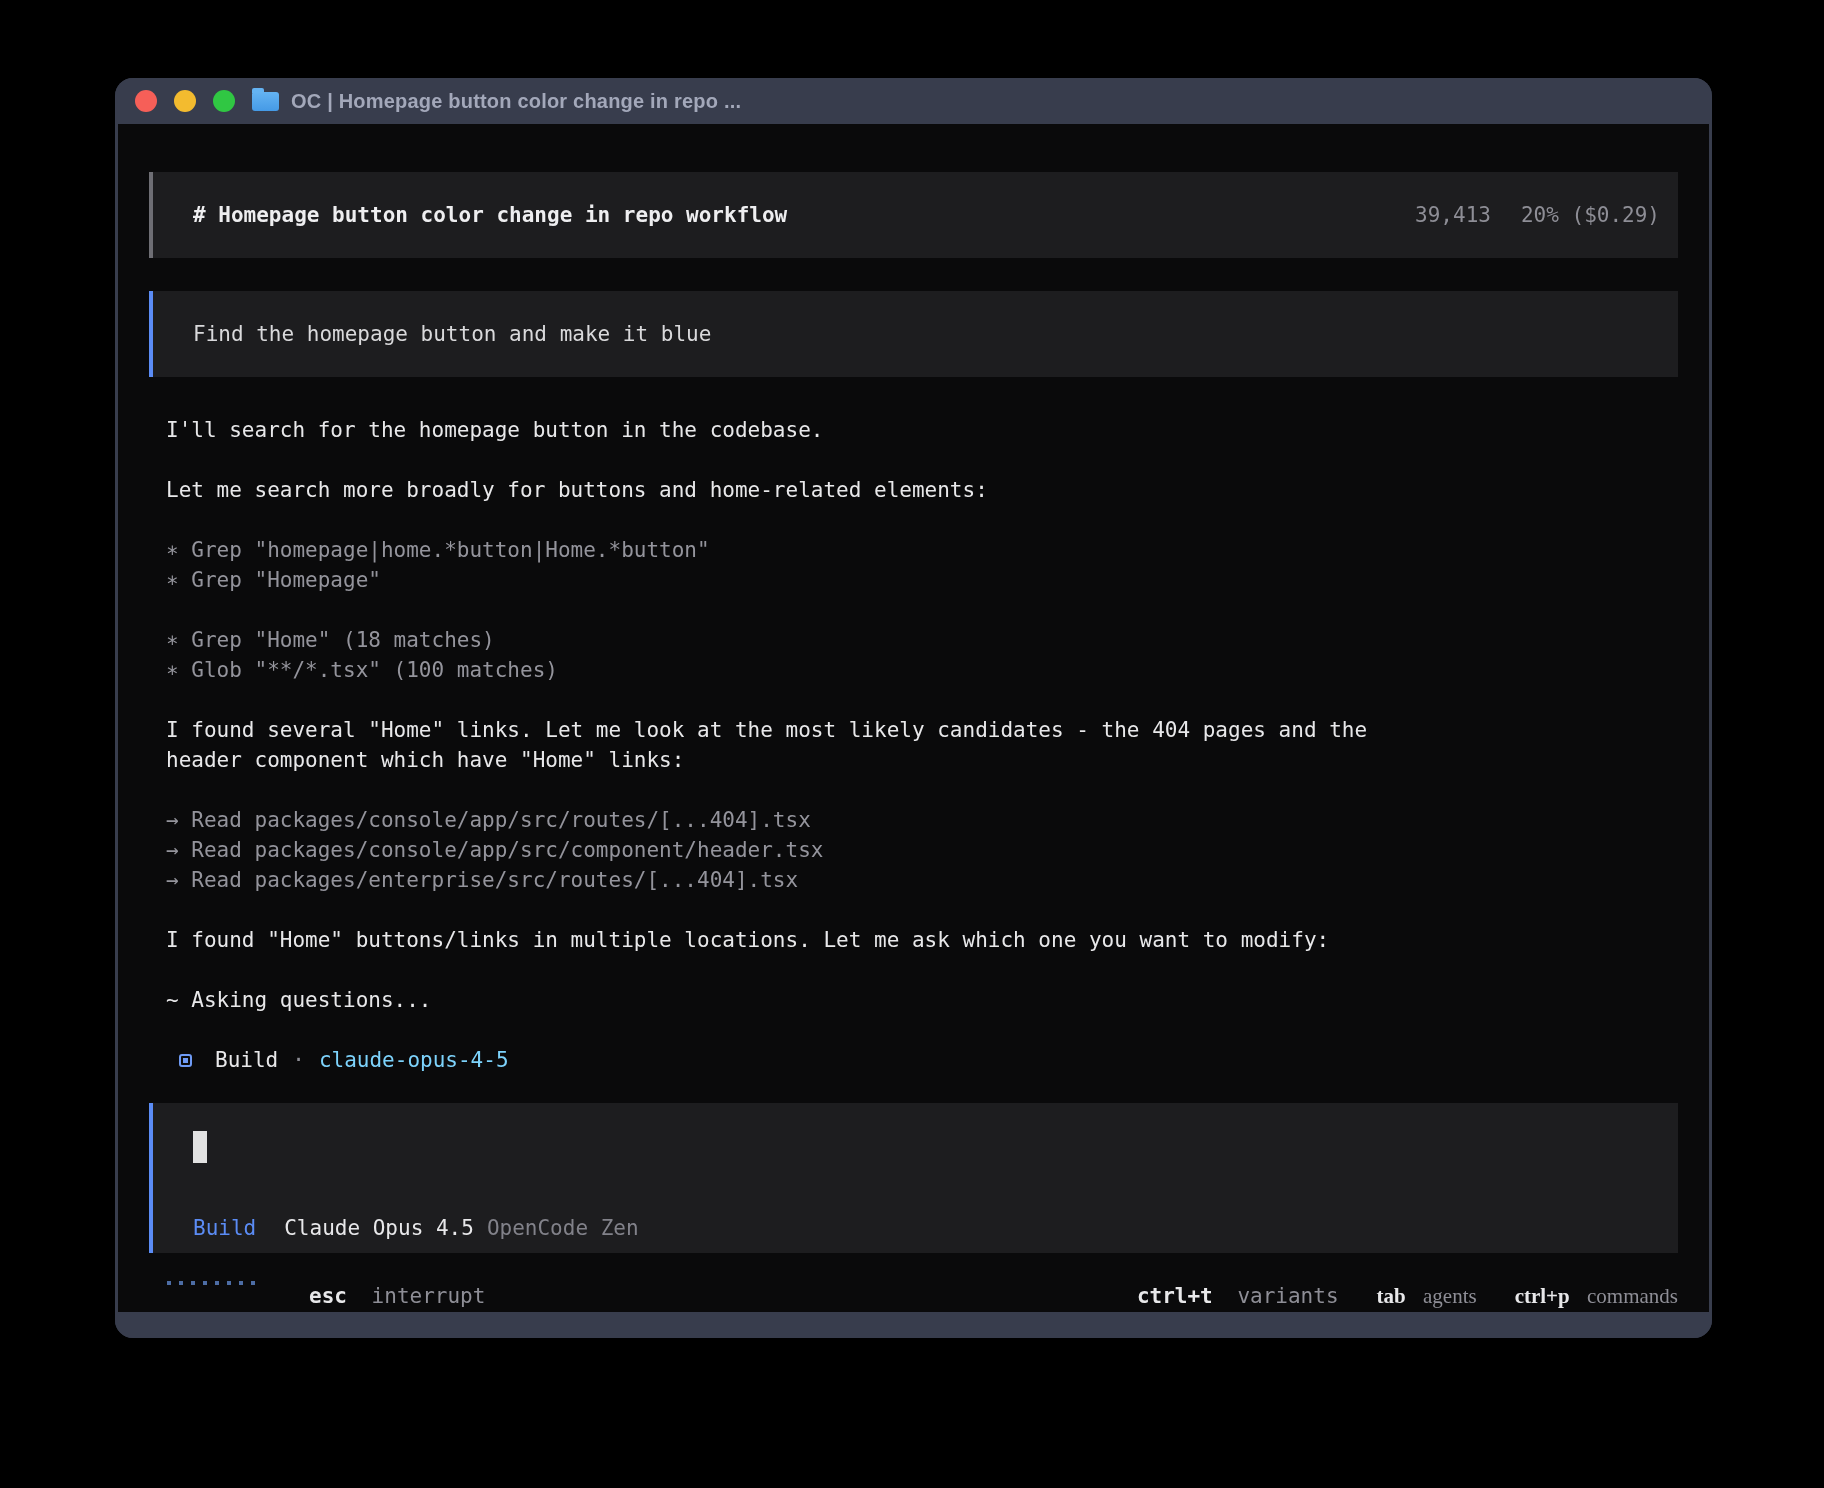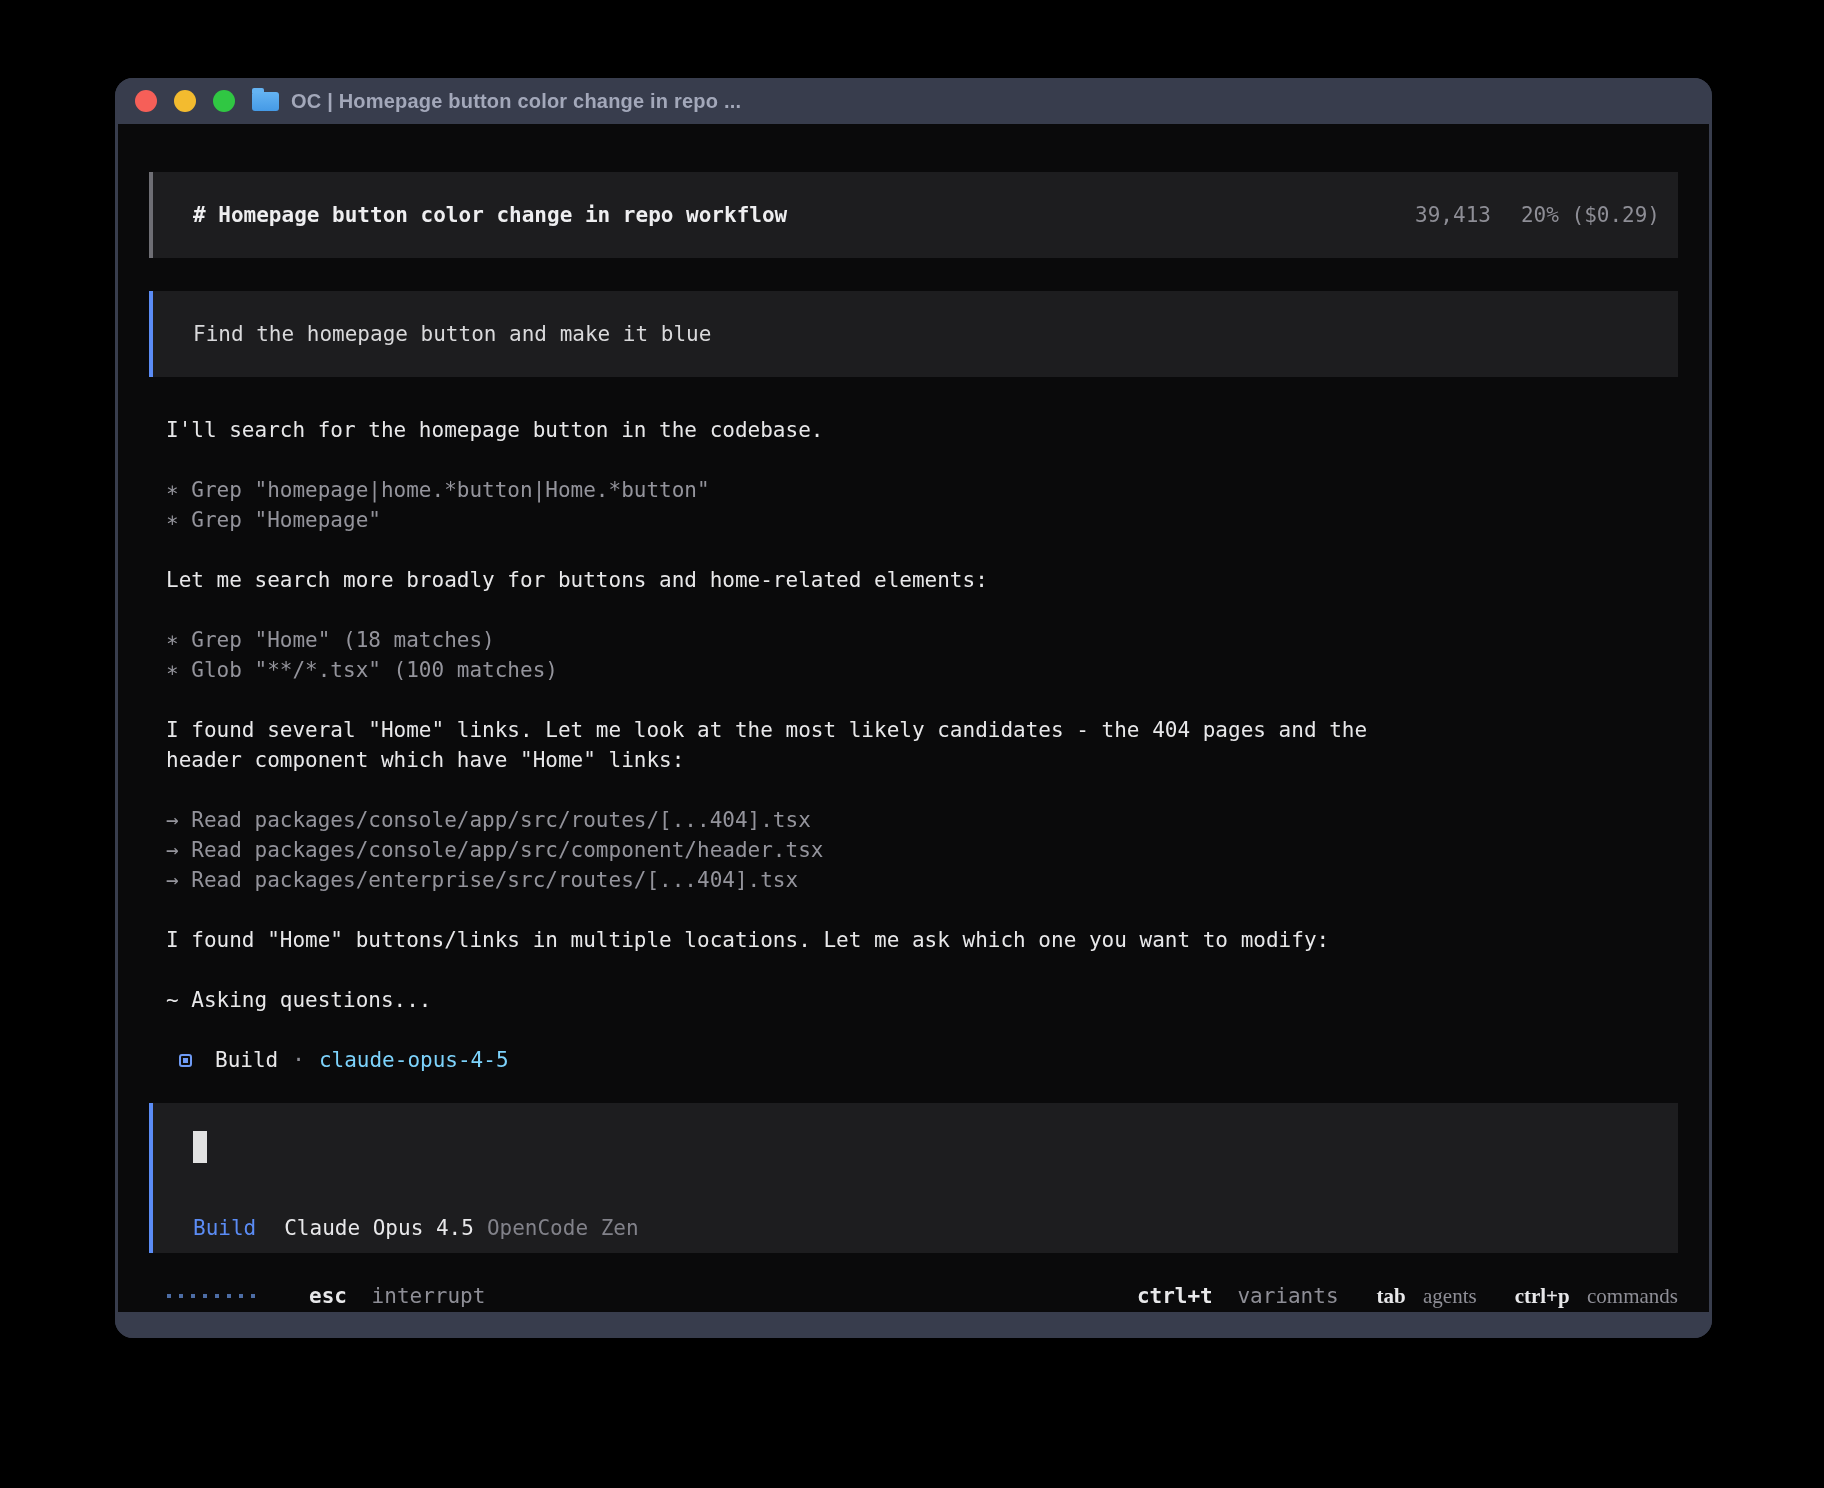--- a/index.html
+++ b/index.html
@@ -72,21 +72,21 @@
   
   .input-block { margin-top:28px; padding-bottom:10px; cursor:text; }
   .cursor { width:14px; height:32px; background:#e2e2e2; }
   .input-meta { margin-top:36px; display:flex; align-items:baseline; white-space:pre; }
   .input-mode { color:#5b8cf5; }
   .input-model { color:#e8e8ea; margin-left:28px;margin-top:14px; }
   .input-provider { color:#82828a; margin-left:13px; }
 
   
   .statusbar { margin-top:28px; height:30px; display:flex; justify-content:space-between; align-items:center; }
-  .sb-left { display:flex; align-items:center; padding-left:18px; }
+  .sb-left { display:flex; align-items:flex-start; padding-left:18px; }
   .spinner { display:flex; gap:8px; margin-right:54px; }
   .spinner .dot { width:4px; height:4px; background:#4d6da5; }
   .kbd { color:#e8e8ea; font-weight:bold; }
   .kbd-label { color:#8e8e96; margin-left:12px; }
   .sb-right { display:flex; align-items:center; }
   .sb-pair + .sb-pair { margin-left:38px;font-family:Liberation Serif, serif; }
   .sb-pair { white-space:nowrap; }
 </style>
 </head>
 <body>
@@ -114,26 +114,26 @@
     </div>
 
     <div class="block blue user-block">
       <span>Find the homepage button and make it blue</span>
     </div>
 
     <div class="transcript">
         <div class="para assistant">
           <div class="line">I'll search for the homepage button in the codebase.</div>
         </div>
+        <div class="para assistant">
+          <div class="line">Let me search more broadly for buttons and home-related elements:</div>
+        </div>
         <div class="para tool">
           <div class="line">∗ Grep "homepage|home.*button|Home.*button"</div>
           <div class="line">∗ Grep "Homepage"</div>
-        </div>
-        <div class="para assistant">
-          <div class="line">Let me search more broadly for buttons and home-related elements:</div>
         </div>
         <div class="para tool">
           <div class="line">∗ Grep "Home" (18 matches)</div>
           <div class="line">∗ Glob "**/*.tsx" (100 matches)</div>
         </div>
         <div class="para assistant">
           <div class="line">I found several "Home" links. Let me look at the most likely candidates - the 404 pages and the</div>
           <div class="line">header component which have "Home" links:</div>
         </div>
         <div class="para tool">

